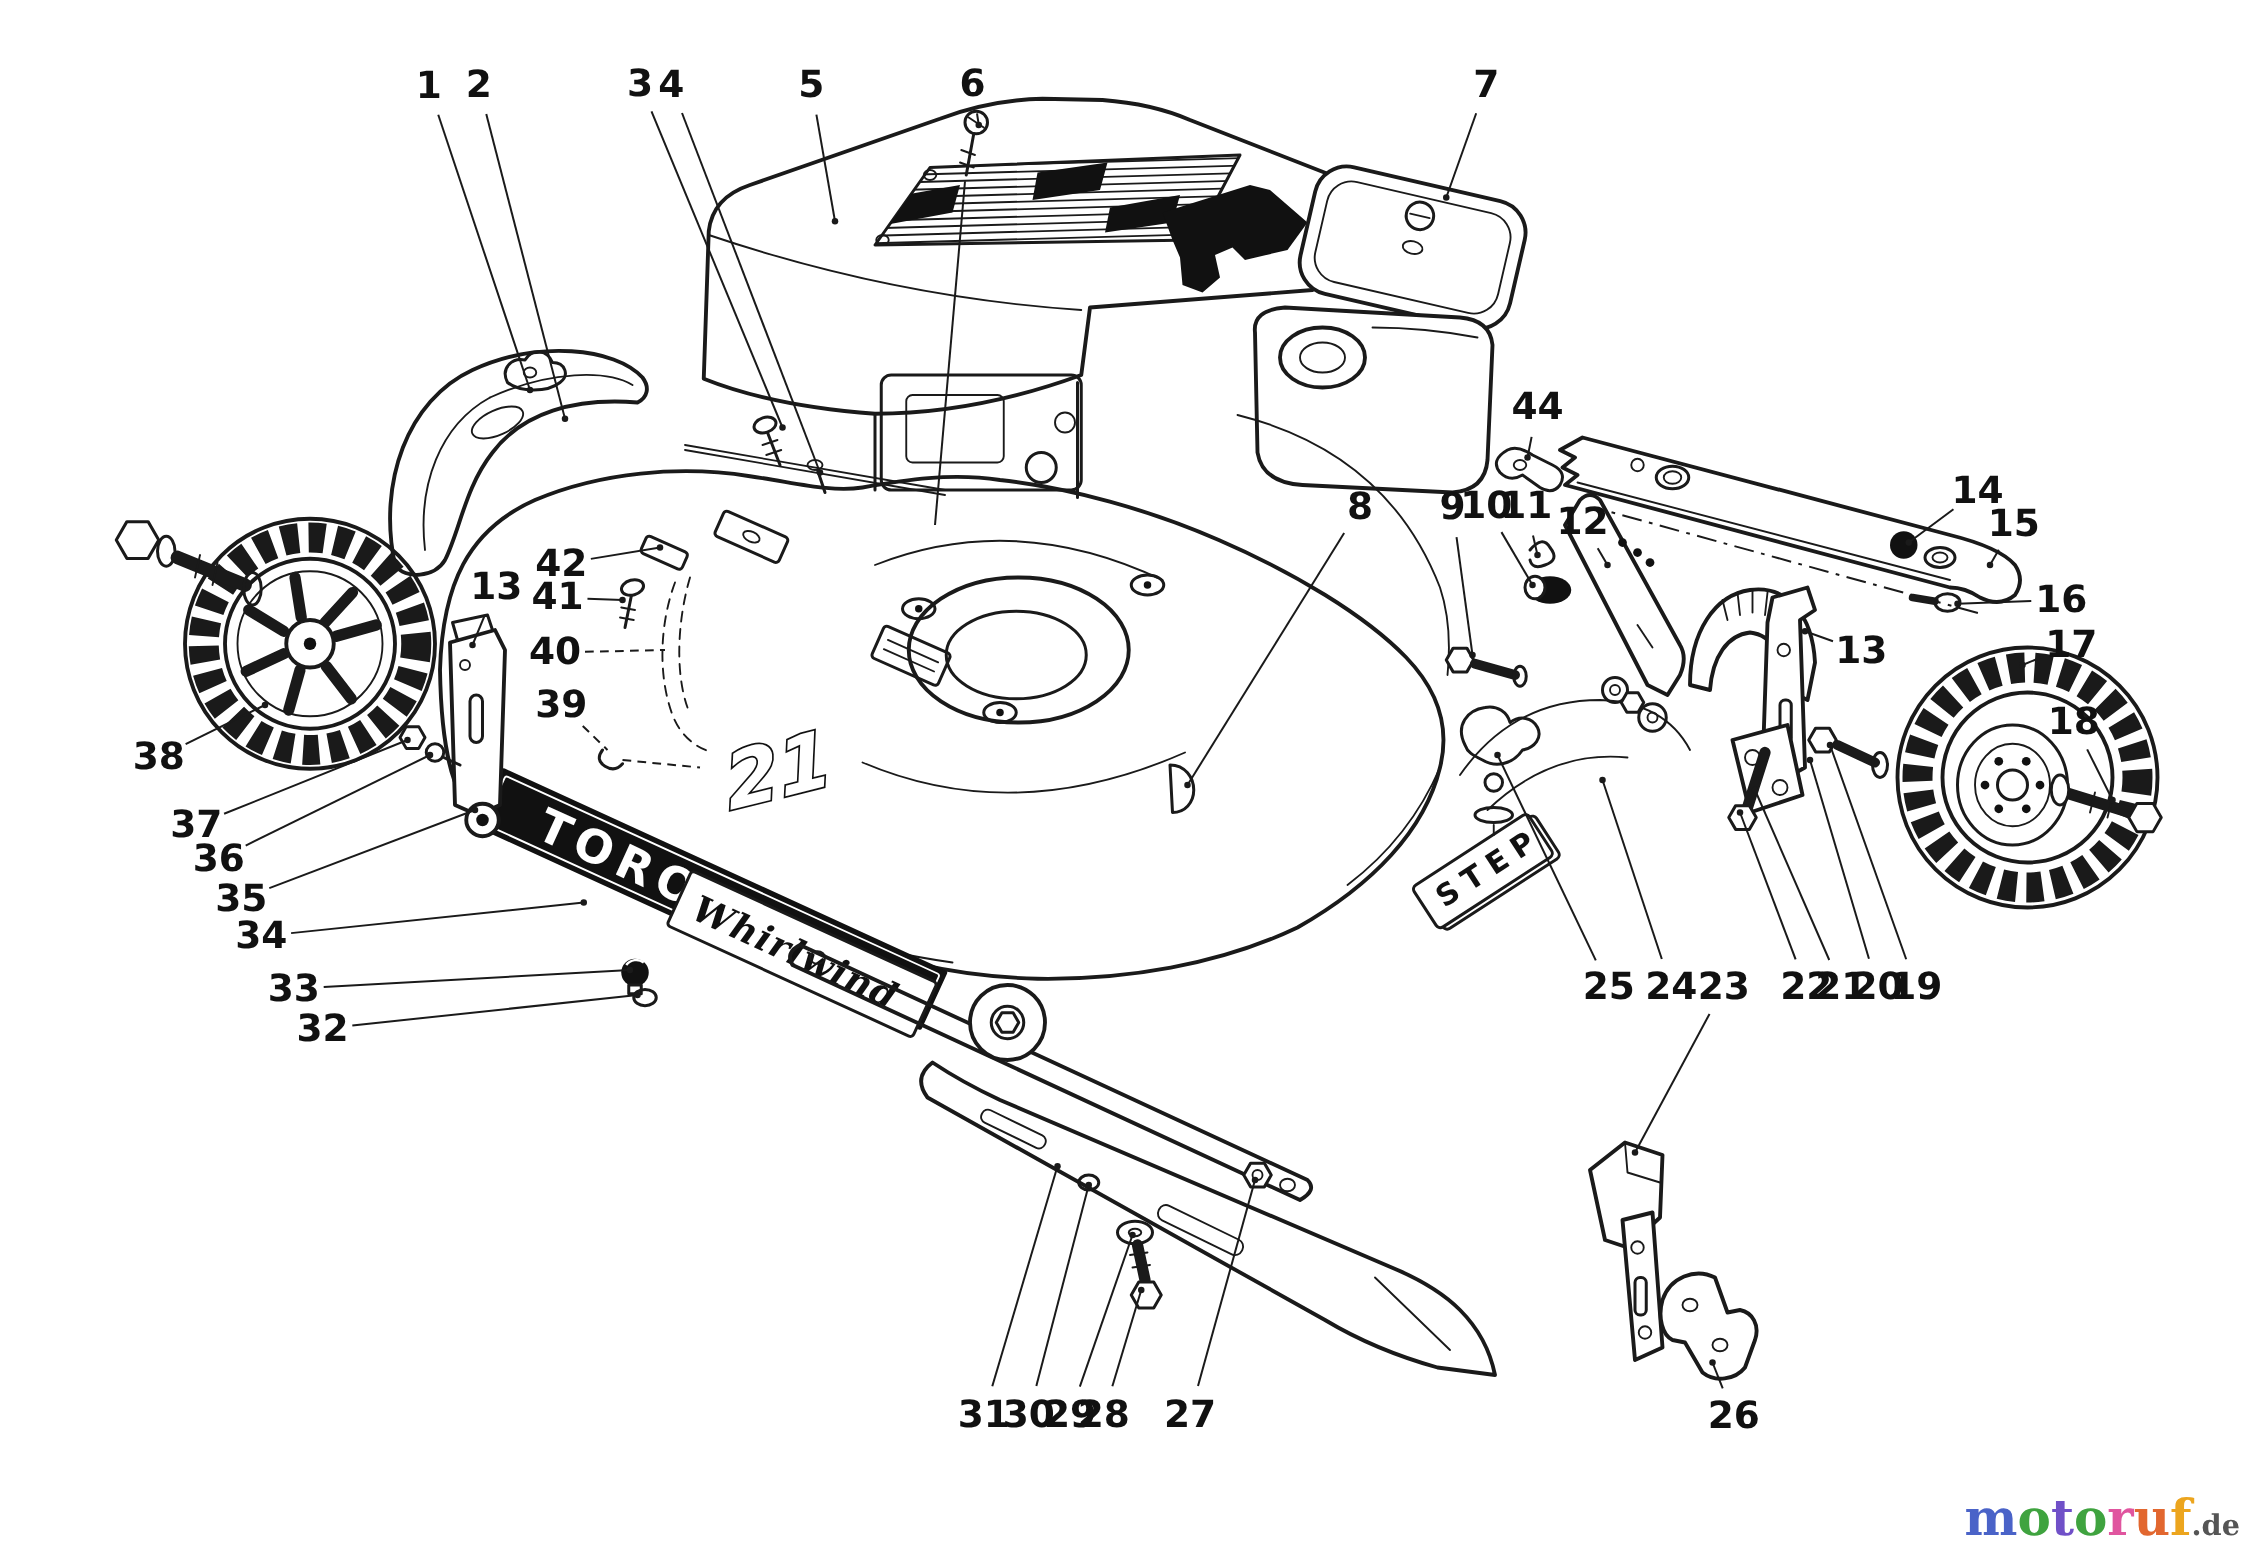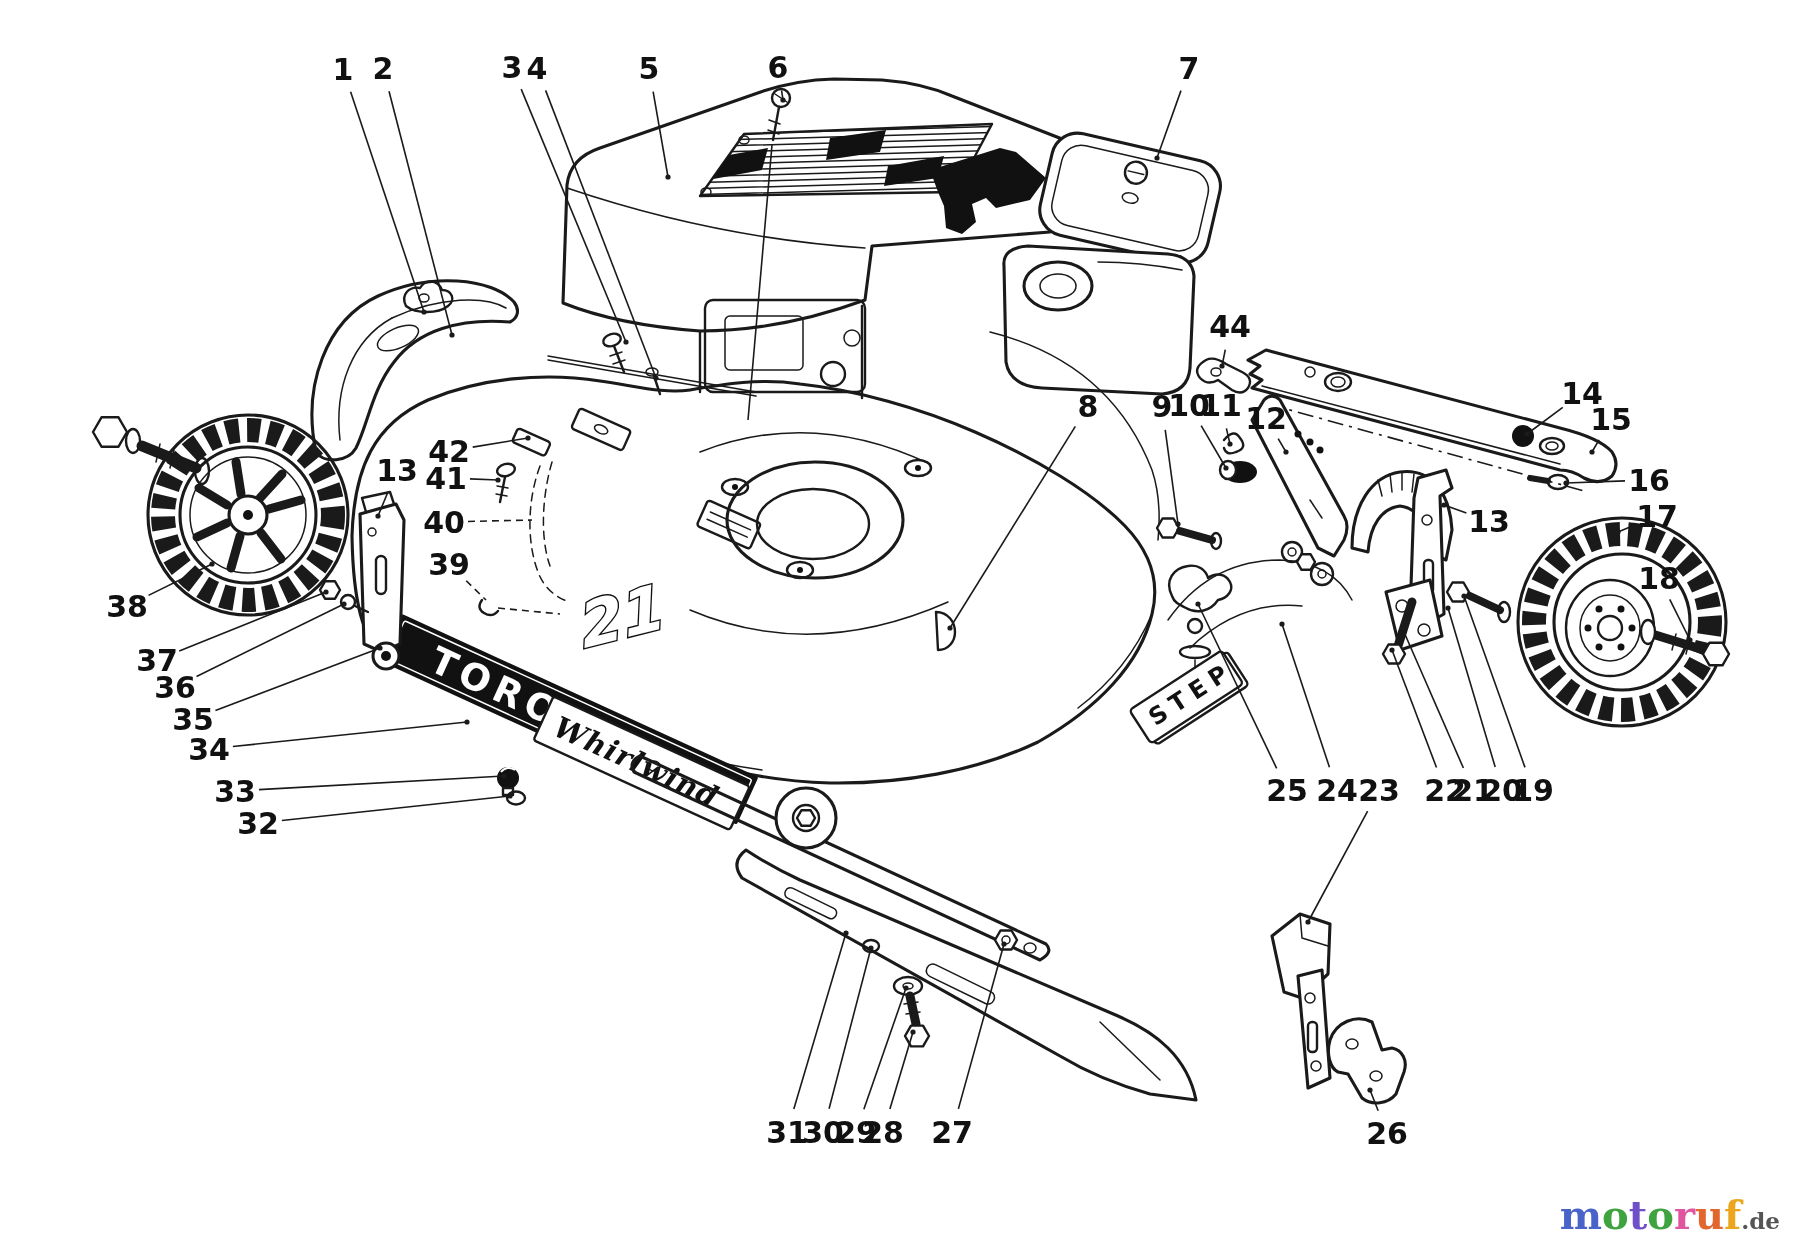--- a/index.html
+++ b/index.html
@@ -13,21 +13,21 @@
   .whitefill{fill:#fff;}
   .tread{fill:none;stroke:#1a1a1a;stroke-width:24;stroke-dasharray:13 8;}
   .spoke{stroke:#1a1a1a;stroke-width:9;stroke-linecap:round;}
   .leader{stroke:#1a1a1a;stroke-width:1.6;fill:none;}
   .leader.dash{stroke-dasharray:7 5;}
   .callout{font:700 30px "DejaVu Sans",sans-serif;fill:#111;text-anchor:middle;dominant-baseline:central;}
   .toro-text{font:700 37px "DejaVu Sans",sans-serif;letter-spacing:6px;fill:#fff;}
   .whirl-text{font:italic 700 29px "DejaVu Serif",serif;letter-spacing:1px;fill:#111;}
   .size21{font:italic 800 62px "DejaVu Sans",sans-serif;fill:#fff;stroke:#111;stroke-width:2.8;paint-order:stroke;}
   .step-text{font:700 24px "DejaVu Sans",sans-serif;letter-spacing:7px;fill:#111;}
-  .watermark{position:absolute;right:20px;bottom:6px;font:700 40px "DejaVu Serif",serif;white-space:nowrap;}
+  .watermark{position:absolute;right:8px;bottom:6px;font:700 40px "DejaVu Serif",serif;white-space:nowrap;}
   .watermark .de{font-size:23px;color:#555;font-weight:700;}
 </style>
 </head>
 <body>
 
 <div class="stage">
 <svg width="1800" height="1244" viewBox="0 0 1800 1244">
   <defs>
     <clipPath id="grillClip">
           <path d="M700,196 L744,134 L992,124 L956,192 Z"></path>

